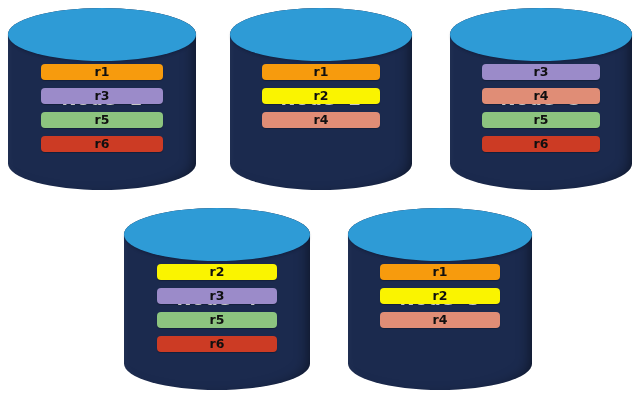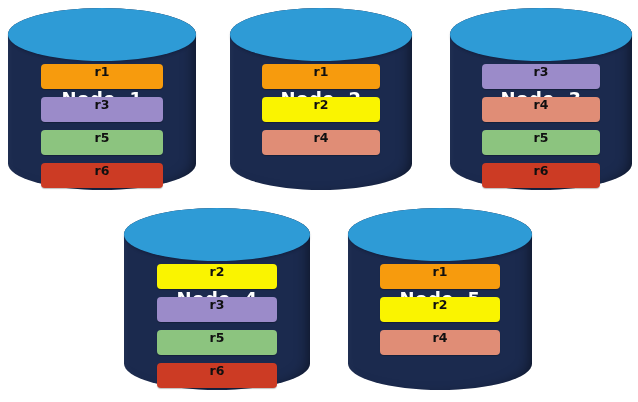--- a/index.html
+++ b/index.html
@@ -67,21 +67,21 @@
   
   .bars {
     position: absolute;
     left: 17.5%;
     right: 17.5%;
     top: 30.5%;
   }
 
   .bar {
     position: relative;
-    height: 25px;
+    height: 16px;
     border-radius: 4px;
     margin-bottom: 8px;
     text-align: center;
     color: #101010;
     font-weight: bold;
     font-size: 12.5px;
     line-height: 15px;
     box-shadow: 0 1px 1px rgba(0,0,0,0.25);
   }
   .bar:last-child { margin-bottom: 0; }

